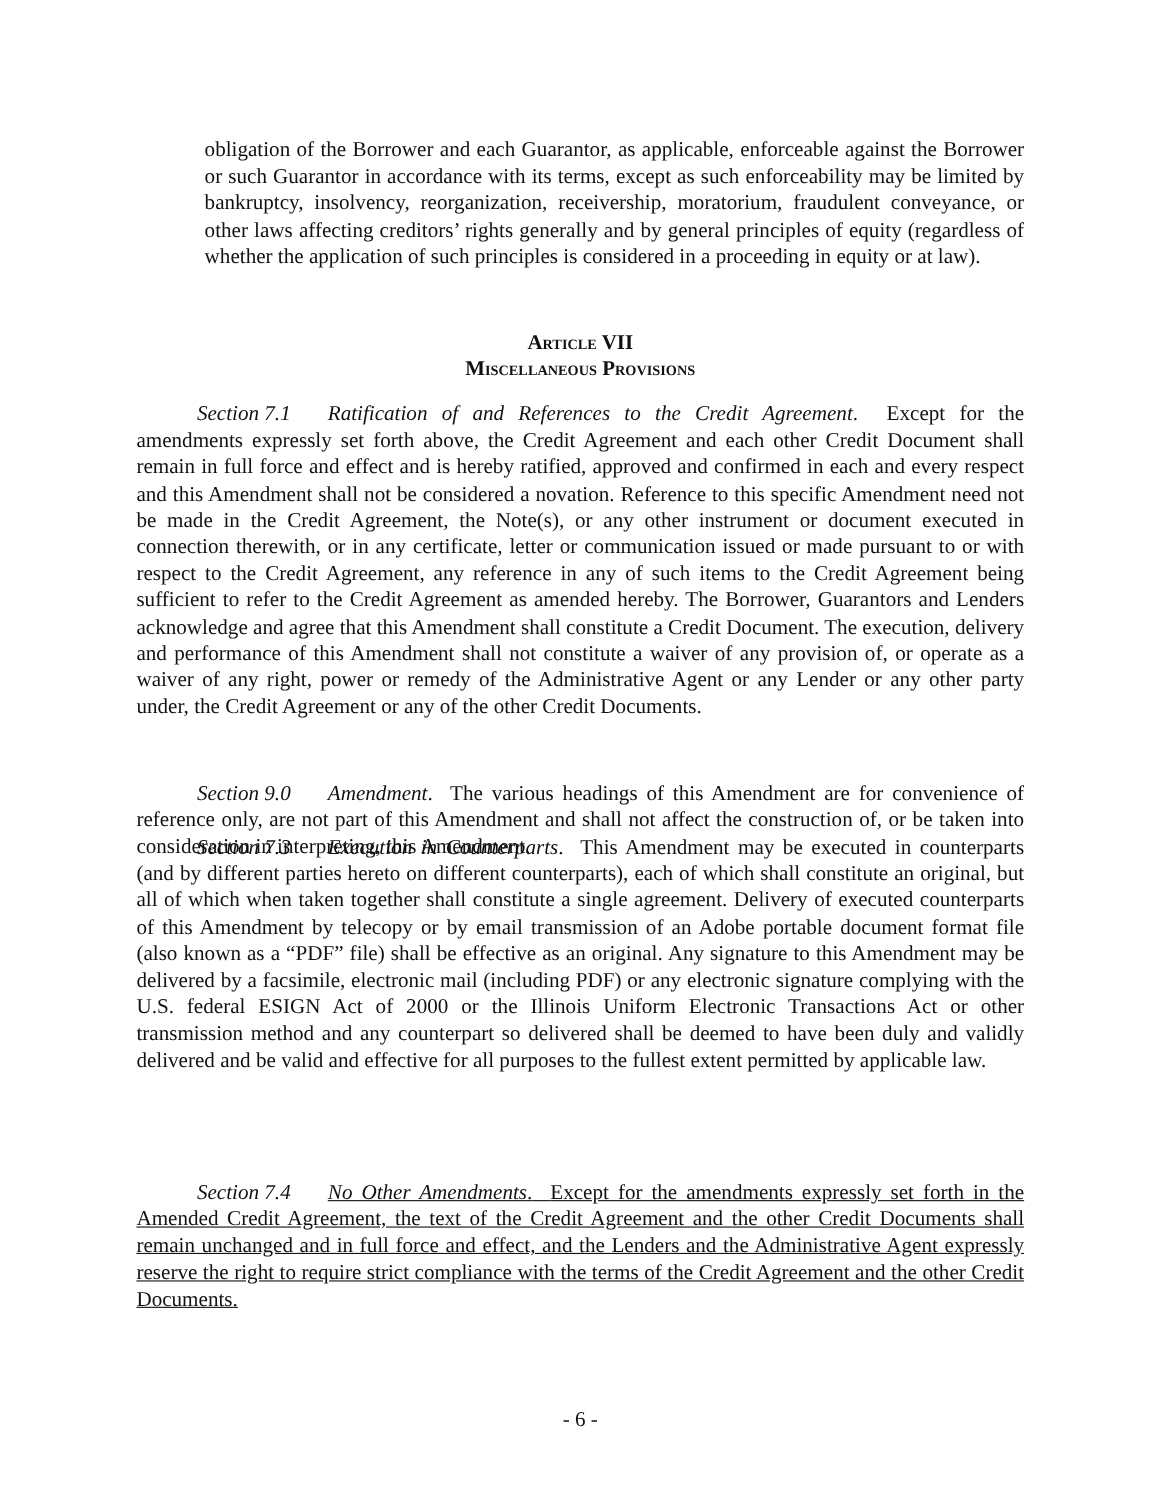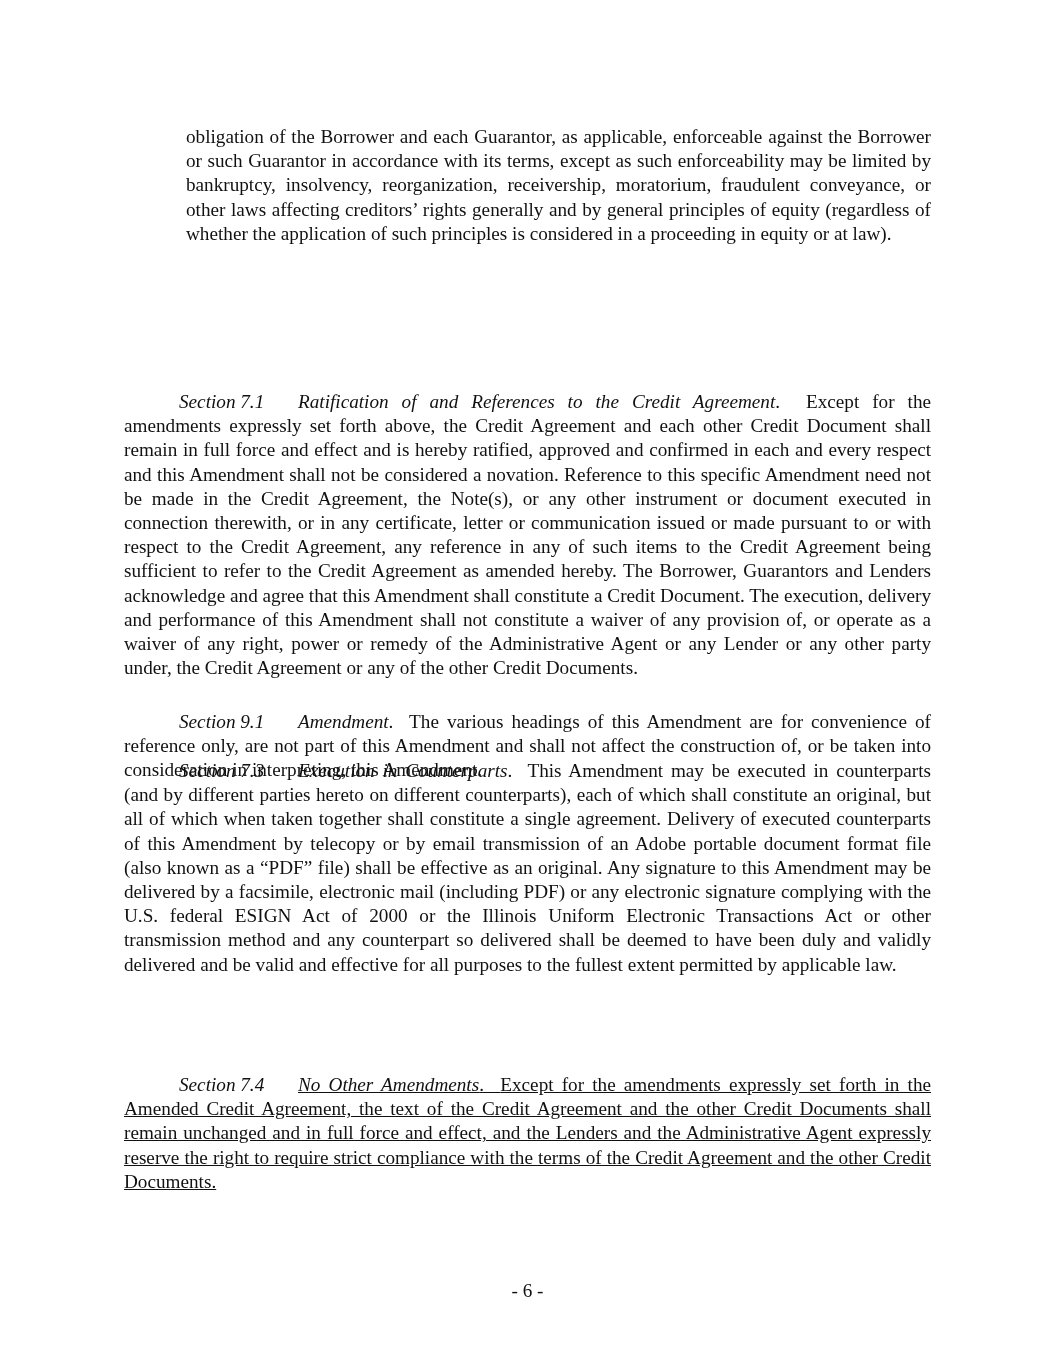--- a/index.html
+++ b/index.html
@@ -11,21 +11,21 @@
   .page { position: absolute; left: 0; top: 0; width: 1023px; height: 1365px; }
   .p {
     position: absolute;
     font-size: 19.2px;
     line-height: 24.2px;
     text-align: justify;
     margin: 0;
   }
   .p-cont { left: 186px; width: 745px; top: 125px; }
   .p-sec  { left: 124px; width: 807px; text-indent: 55px; }
-  #sec1 { top: 390px; }
+  #sec1 { top: 365px; }
   #sec2 { top: 710px; }
   #sec3 { top: 759px; }
   #sec4 { top: 1073px; text-decoration: underline; }
   .heading {
     position: absolute; left: 0; width: 1055px; text-align: center;
     font-weight: bold; font-variant: small-caps; font-size: 19px; line-height: 24px;
   }
   #article-title { top: 300px; }
   #article-subtitle { top: 324px; }
   .sec-num { font-style: italic; display: inline-block; width: 119px; text-indent: 0; }
@@ -35,23 +35,25 @@
     font-size: 19.2px;
   }
 </style>
 </head>
 <body>
 
 <div class="page">
 
   <p class="p p-cont">obligation of the Borrower and each Guarantor, as applicable, enforceable against the Borrower or such Guarantor in accordance with its terms, except as such enforceability may be limited by bankruptcy, insolvency, reorganization, receivership, moratorium, fraudulent conveyance, or other laws affecting creditors’ rights generally and by general principles of equity (regardless of whether the application of such principles is considered in a proceeding in equity or at law).</p>
 
+  <div class="heading" id="article-title">Article VII</div>
+  <div class="heading" id="article-subtitle">Miscellaneous Provisions</div>
 
   <p class="p p-sec" id="sec1"><span class="sec-num">Section 7.1</span><span class="sec-title">Ratification of and References to the Credit Agreement</span><span>.</span>&nbsp; <span>Except for the amendments expressly set forth above, the Credit Agreement and each other Credit Document shall remain in full force and effect and is hereby ratified, approved and confirmed in each and every respect and this Amendment shall not be considered a novation.  Reference to this specific Amendment need not be made in the Credit Agreement, the Note(s), or any other instrument or document executed in connection therewith, or in any certificate, letter or communication issued or made pursuant to or with respect to the Credit Agreement, any reference in any of such items to the Credit Agreement being sufficient to refer to the Credit Agreement as amended hereby. The Borrower, Guarantors and Lenders acknowledge and agree that this Amendment shall constitute a Credit Document.  The execution, delivery and performance of this Amendment shall not constitute a waiver of any provision of, or operate as a waiver of any right, power or remedy of the Administrative Agent or any Lender or any other party under, the Credit Agreement or any of the other Credit Documents.</span></p>
 
-  <p class="p p-sec" id="sec2"><span class="sec-num">Section 9.1</span><span class="sec-title">Amendment</span><span>.</span>&nbsp; <span>The various headings of this Amendment are for convenience of reference only, are not part of this Amendment and shall not affect the construction of, or be taken into consideration in interpreting, this Amendment.</span></p>
+  <p class="p p-sec" id="sec2"><span class="sec-num">Section 9.0</span><span class="sec-title">Amendment</span><span>.</span>&nbsp; <span>The various headings of this Amendment are for convenience of reference only, are not part of this Amendment and shall not affect the construction of, or be taken into consideration in interpreting, this Amendment.</span></p>
 
   <p class="p p-sec" id="sec3"><span class="sec-num">Section 7.3</span><span class="sec-title">Execution in Counterparts</span><span>.</span>&nbsp; <span>This Amendment may be executed in counterparts (and by different parties hereto on different counterparts), each of which shall constitute an original, but all of which when taken together shall constitute a single agreement. Delivery of executed counterparts of this Amendment by telecopy or by email transmission of an Adobe portable document format file (also known as a “PDF” file) shall be effective as an original. Any signature to this Amendment may be delivered by a facsimile, electronic mail (including PDF) or any electronic signature complying with the U.S. federal ESIGN Act of 2000 or the Illinois Uniform Electronic Transactions Act or other transmission method and any counterpart so delivered shall be deemed to have been duly and validly delivered and be valid and effective for all purposes to the fullest extent permitted by applicable law.</span></p>
 
   <p class="p p-sec" id="sec4"><span class="sec-num">Section 7.4</span><span class="sec-title">No Other Amendments</span><span>.</span>&nbsp; <span>Except for the amendments expressly set forth in the Amended Credit Agreement, the text of the Credit Agreement and the other Credit Documents shall remain unchanged and in full force and effect, and the Lenders and the Administrative Agent expressly reserve the right to require strict compliance with the terms of the Credit Agreement and the other Credit Documents.</span></p>
 
   <div class="page-num">- 6 -</div>
 </div>
 
 </body></html>

